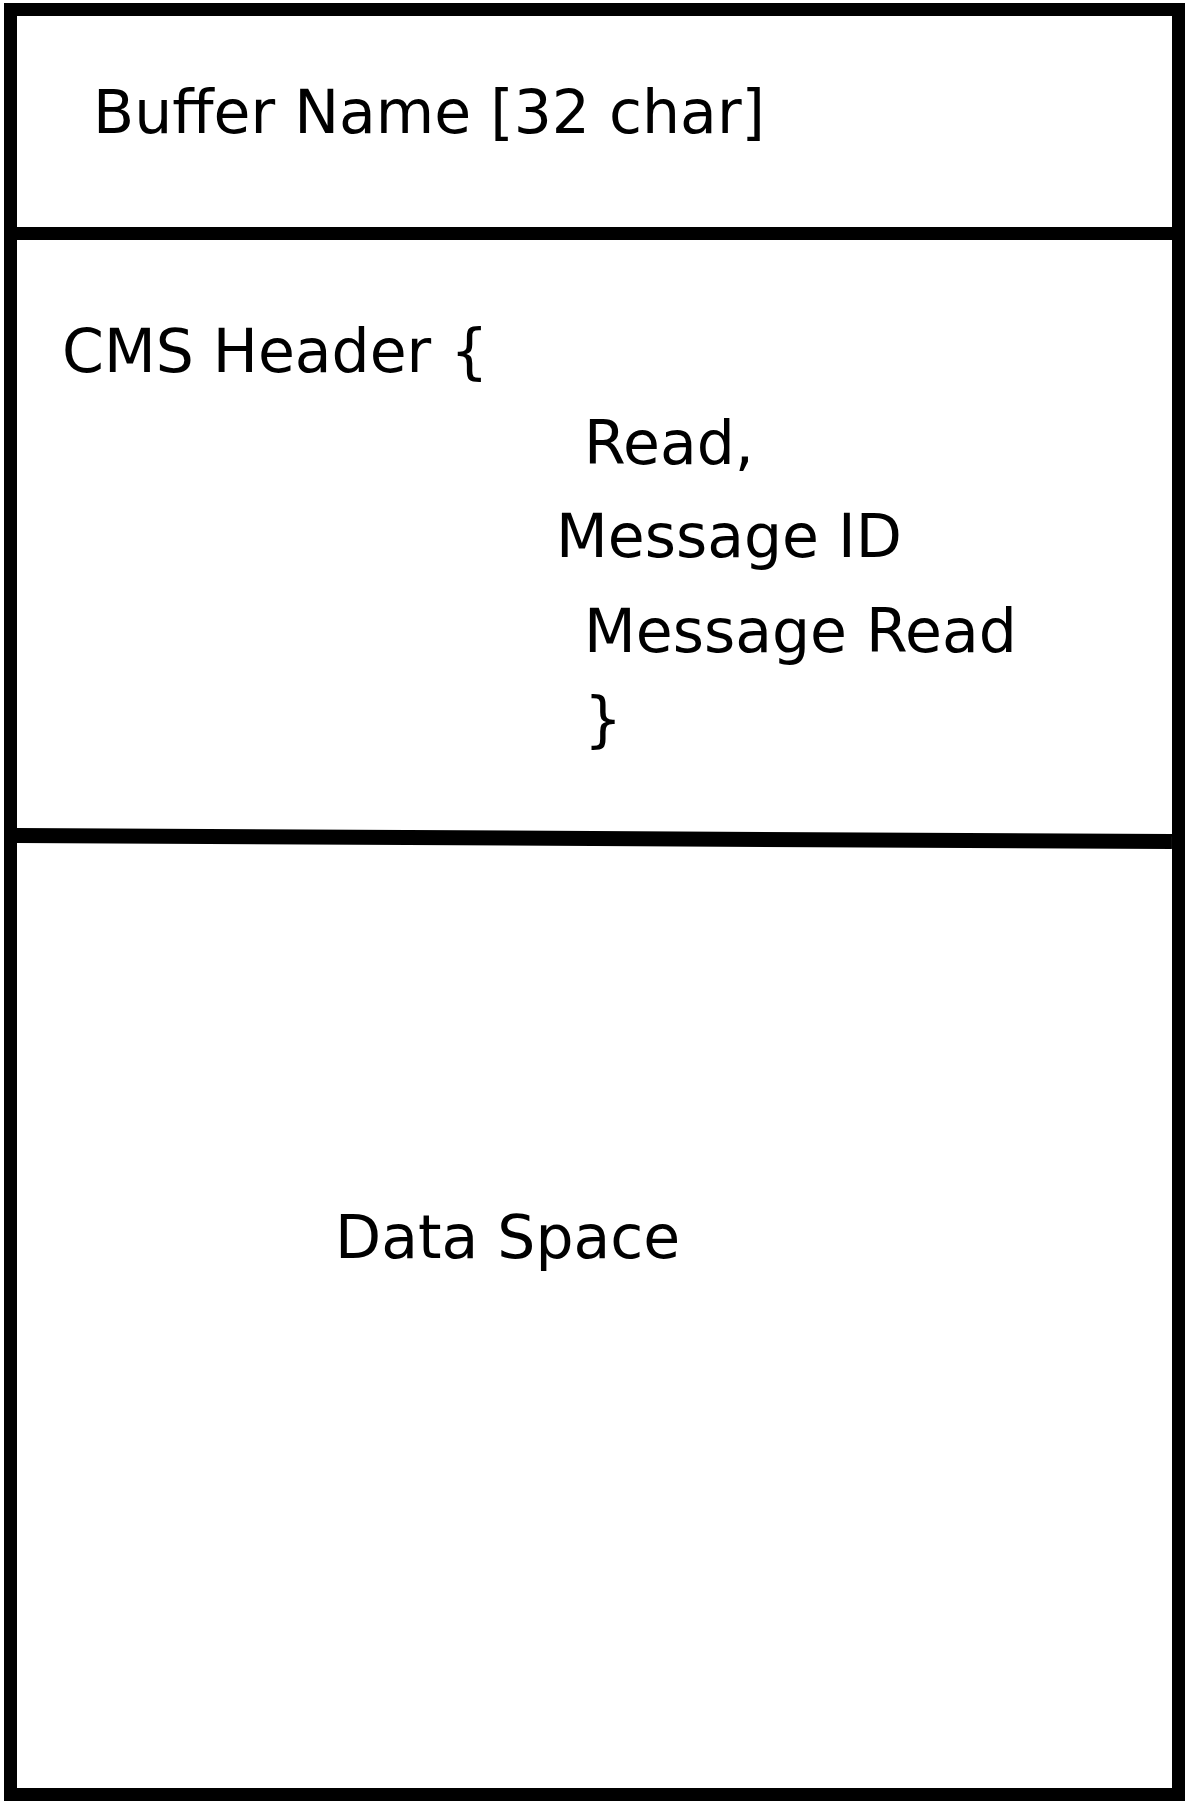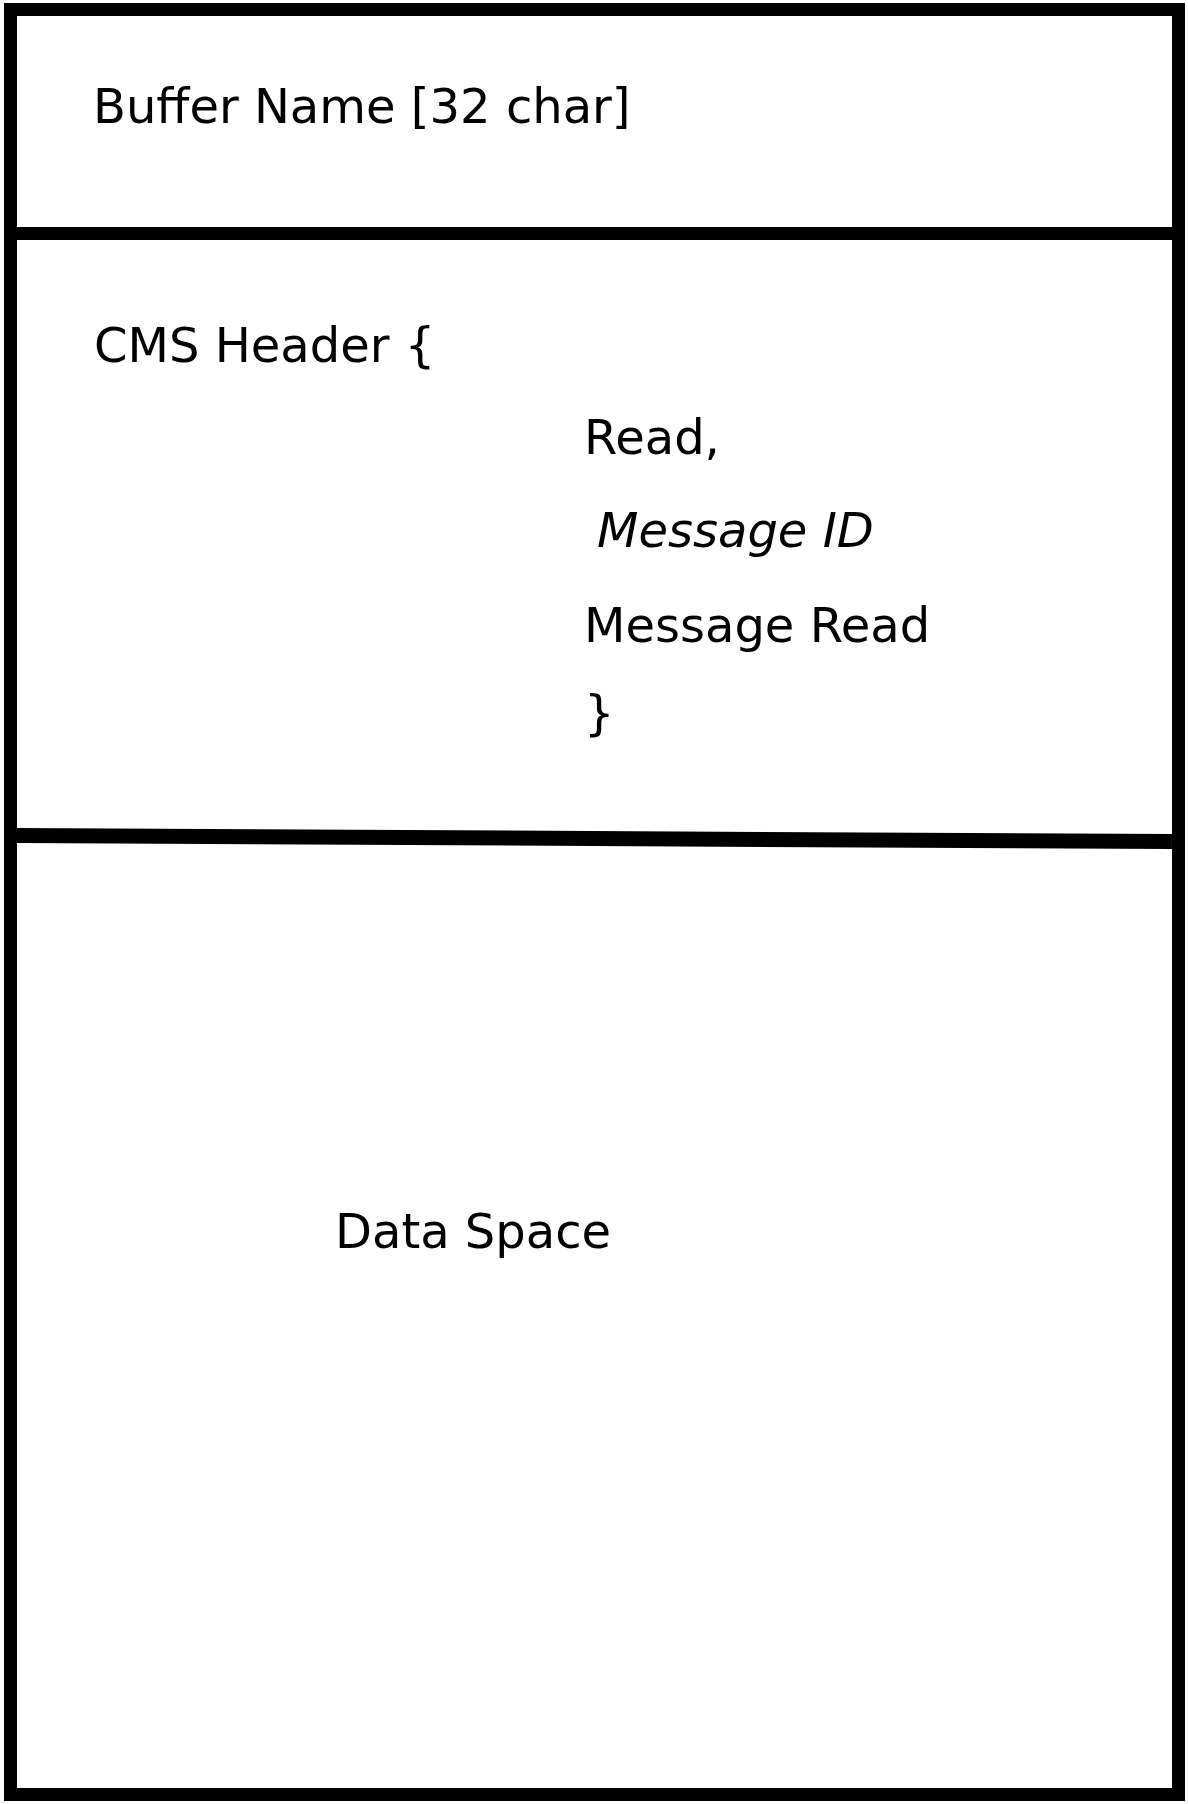--- a/index.html
+++ b/index.html
@@ -36,29 +36,29 @@
     height: 13px;
   }
   .divider-2 {
     top: 828px;
     height: 15px;
     transform: rotate(0.30deg);
     transform-origin: left top;
   }
   .label {
     position: absolute;
-    font-size: 48px;
+    font-size: 60px;
     line-height: 1;
     white-space: pre;
     letter-spacing: 0;
   }
   .lbl-buffer-name { left: 93px;  top: 82px;  }
-  .lbl-cms-open    { left: 94px;  top: 321px; }
+  .lbl-cms-open    { left: 62px;  top: 321px; }
   .lbl-read        { left: 584px; top: 413px; }
-  .lbl-msg-id      { left: 597px; top: 506px; font-style: italic; }
+  .lbl-msg-id      { left: 556px; top: 506px; }
   .lbl-msg-size    { left: 584px; top: 601px; }
   .lbl-brace       { left: 584px; top: 689px; }
   .lbl-data-space  { left: 335px; top: 1207px; }
 </style>
 </head>
 <body>
 
 <div class="frame"></div>
 
 <div class="divider divider-1"></div>

